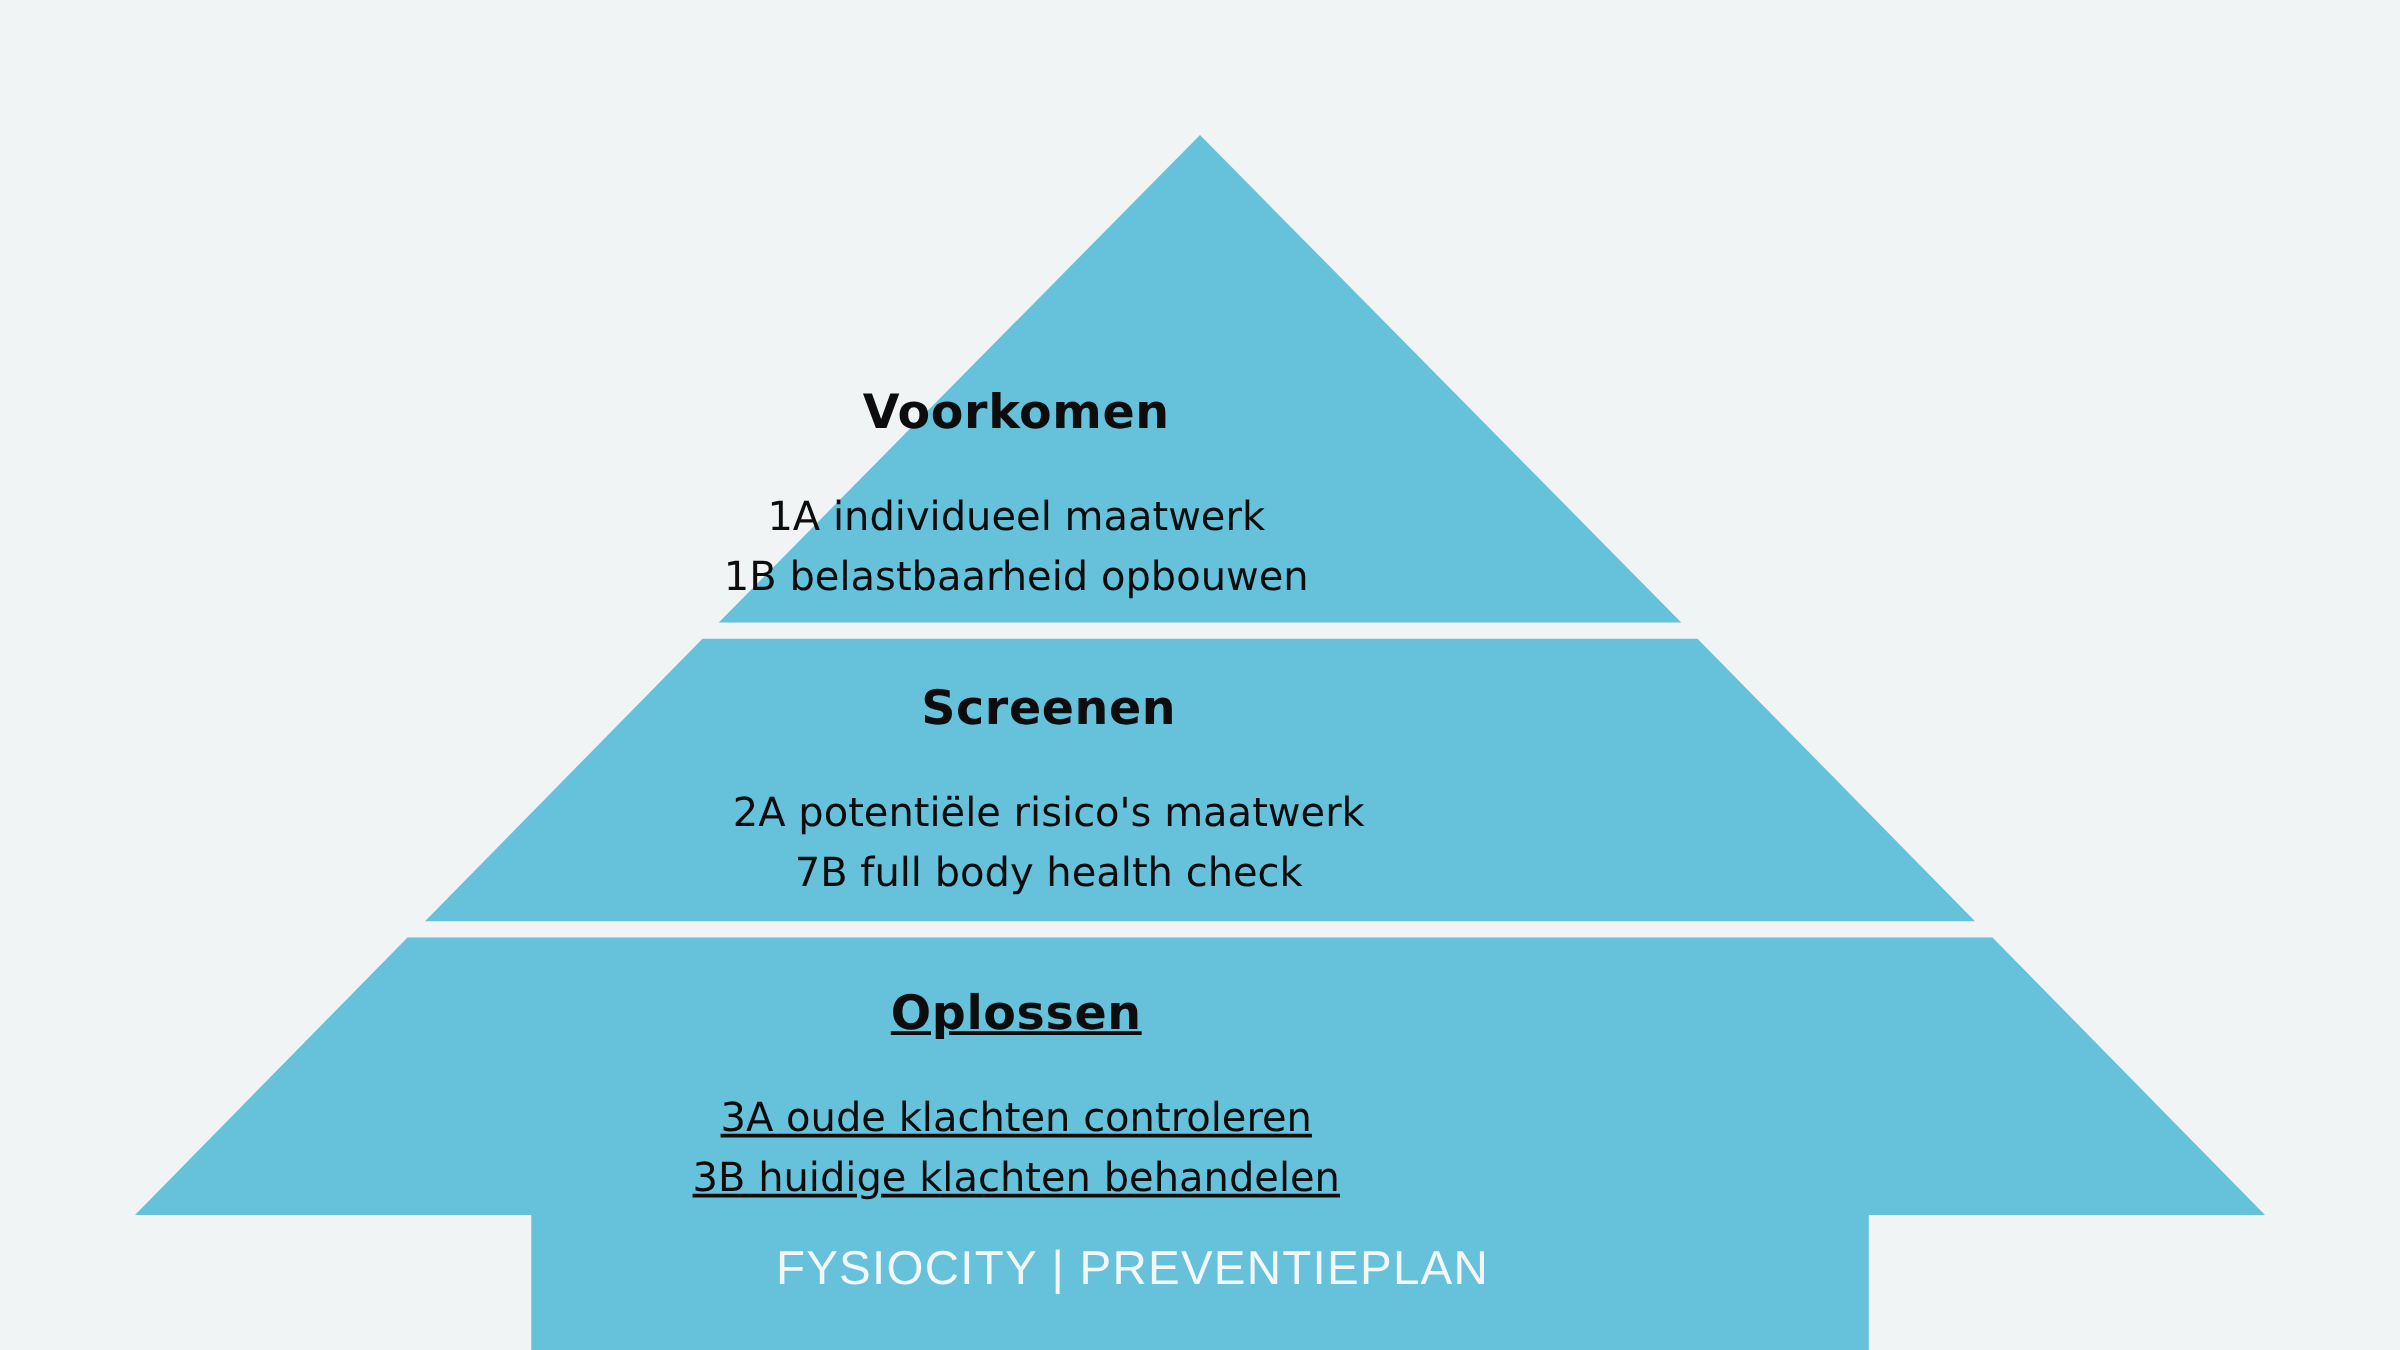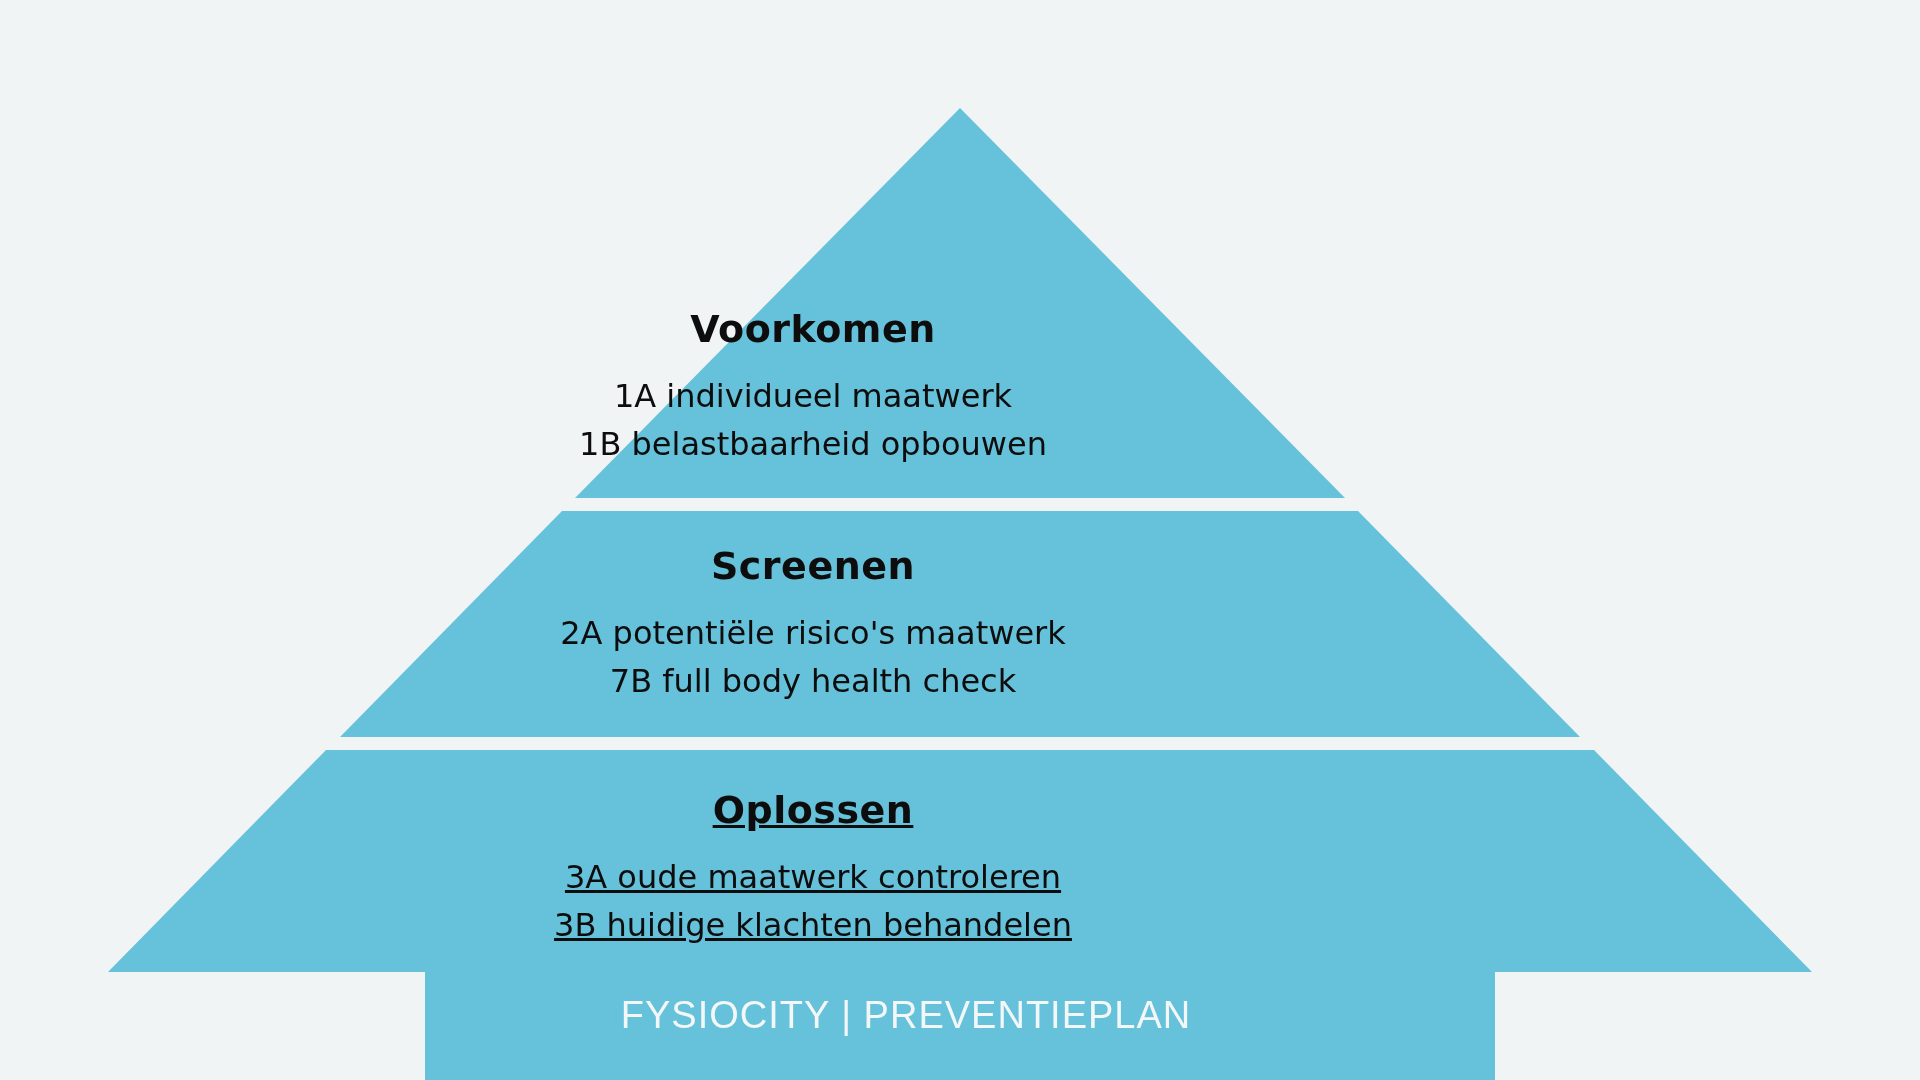--- a/index.html
+++ b/index.html
@@ -13,21 +13,21 @@
   .tier-text {
     position: absolute; left: 0; width: 1626px; text-align: center; color: #0d0d0d;
   }
   .tier-title {
     font-weight: bold; font-size: 38px; letter-spacing: 0.5px; line-height: 46px;
     display: block;
   }
   .tier-line {
     font-size: 32px; line-height: 48px; display: block; font-weight: normal;
   }
-  .tier-lines { margin-top: 20px; display: block; }
+  .tier-lines { margin-top: 37px; display: block; }
   .footer-label {
     position: absolute; left: 425px; width: 962px; top: 994px;
     text-align: center; color: #f3f7f8; font-size: 38px; letter-spacing: 1px;
     font-family: "Liberation Sans", "DejaVu Sans", sans-serif;
   }
 </style>
 </head>
 <body>
 
 <svg id="pyramid-svg" viewBox="0 0 1920 1080" xmlns="http://www.w3.org/2000/svg">
@@ -37,29 +37,29 @@
 </svg>
 
 <div class="tier-text" style="top:306px;">
   <span class="tier-title">Voorkomen</span>
   <span class="tier-lines">
     <span class="tier-line">1A individueel maatwerk</span>
     <span class="tier-line">1B belastbaarheid opbouwen</span>
   </span>
 </div>
 
-<div class="tier-text" style="top:543px;">
+<div class="tier-text" style="top:543px;padding-left:26px;">
   <span class="tier-title">Screenen</span>
   <span class="tier-lines">
     <span class="tier-line">2A potentiële risico's maatwerk</span>
     <span class="tier-line">7B full body health check</span>
   </span>
 </div>
 
 <div class="tier-text" style="top:787px;text-decoration:underline;">
   <span class="tier-title">Oplossen</span>
   <span class="tier-lines">
-    <span class="tier-line">3A oude maatwerk controleren</span>
+    <span class="tier-line">3A oude klachten controleren</span>
     <span class="tier-line">3B huidige klachten behandelen</span>
   </span>
 </div>
 
 <div class="footer-label">FYSIOCITY | PREVENTIEPLAN</div>
 
 </body></html>

